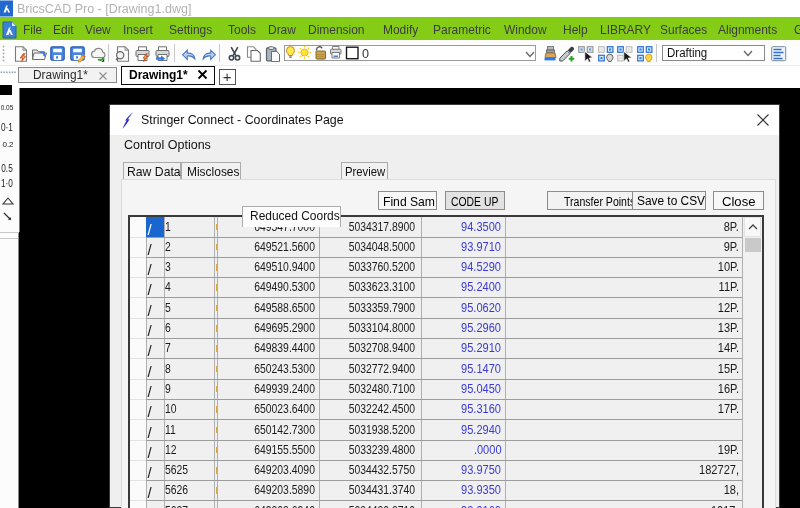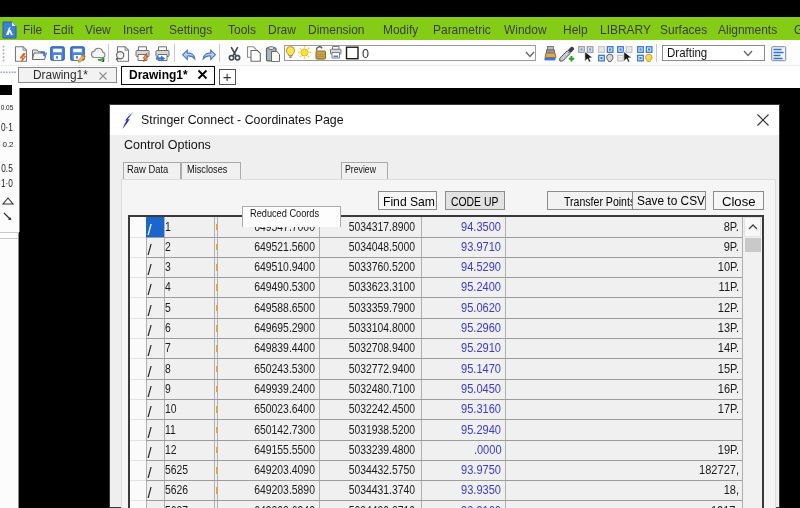--- a/index.html
+++ b/index.html
@@ -26,21 +26,21 @@
 #lstrip1 { position:absolute; left:0; top:87.5px; width:19.5px; height:144px; background:#fcfcfc; border-right:1.5px solid #777; }
 #lstrip2 { position:absolute; left:0; top:231.5px; width:19px; height:276.5px; background:#fcfcfc; border-right:1px solid #888; }
 .lw { position:absolute; left:0; width:18px; text-align:center; color:#1a1a1a; white-space:nowrap; }
 
 
 #dialog { position:absolute; left:109px; top:104px; width:671px; height:404px; background:#efefef; border:1px solid #3a3a3a; }
 #dtitle { position:absolute; left:0; top:0; width:669px; height:30px; background:#fff; }
 #dtitletxt { position:absolute; left:31px; top:6.5px; font-size:13px; color:#111; transform:scaleX(0.95); transform-origin:0 50%; white-space:nowrap; }
 #dclose { position:absolute; left:645px; top:7px; width:16px; height:16px; }
 #ctrlopt { position:absolute; left:14px; top:33px; font-size:12.5px; color:#111; }
-.dlgtab { position:absolute; font-size:10px; color:#111; background:#f1f1f1; border:1px solid #ababab; border-bottom:none; }
+.dlgtab { position:absolute; font-size:13px; color:#111; background:#f1f1f1; border:1px solid #ababab; border-bottom:none; }
 .dlgtab span { position:absolute; top:1.5px; white-space:nowrap; }
 #tabpanel { position:absolute; left:11px; top:73.5px; width:655px; height:330px; background:#f5f5f5; border:1px solid #dcdcdc; }
 .btn { position:absolute; top:86px; height:19px; border:1px solid #8c8c8c; background:#f2f2f2; white-space:nowrap; }
 .btn span { position:absolute; top:2px; white-space:nowrap; }
 
 
 #tbl { position:absolute; left:17.5px; top:109.5px; width:636px; height:296px; border:2px solid #3a3a3a; background:#f0f0f0; overflow:hidden; }
 #tblin { position:absolute; left:0; top:0; width:632px; height:291px; }
 #colA { position:absolute; left:0; top:0; width:16px; height:100%; background:#fbfbfb; }
 .vline { position:absolute; top:0; width:1px; height:100%; background:#b0b0b0; }
@@ -58,20 +58,27 @@
 .scrd { display:inline-block; transform:scaleX(0.85); transform-origin:100% 50%; }
 .sczr { display:inline-block; transform:scaleX(0.85); transform-origin:100% 50%; }
 .tick { position:absolute; left:86.3px; width:2px; height:6.5px; background:#d8a84a; }
 #sbar { position:absolute; left:614.5px; top:0; width:17px; height:100%; background:#f1f1f1; }
 #sbtn { position:absolute; left:0px; top:0; width:17px; height:20px; background:#f8f8f8; border:1px solid #e3e3e3; }
 #sthumb { position:absolute; left:0.5px; top:21px; width:16px; height:14px; background:#c9c9c9; }
 </style></head><body>
 <div id="stage">
   <div id="canvas"></div>
 
+  <div id="titlebar">
+    <svg class="abs" style="left:0;top:0" width="14" height="17" viewBox="0 0 14 17">
+        <rect x="0" y="0.5" width="13" height="16" fill="#2268cf"></rect>
+        <path d="M3.5 12.5 L6.2 5.5 L7.8 5.5 L6.8 8.2 L8 8.2 L10 12.5 L8.2 12.5 L6.9 9.6 L5.8 12.5 Z" fill="#fff"></path>
+      </svg>
+    <span id="titletxt">BricsCAD Pro - [Drawing1.dwg]</span>
+  </div>
 
   <div id="menubar">
     <svg class="abs" style="left:2px;top:4px" width="15" height="18" viewBox="0 0 15 18">
         <path d="M1 1 h9 l4 4 v12 h-13 z" fill="#3b82d6" stroke="#2a5fa8" stroke-width="1"></path>
         <path d="M10 1 l4 4 h-4 z" fill="#d9e6f5"></path>
         <path d="M4 14 L7 6.5 L8.6 6.5 L7.6 9.3 L8.8 9.3 L10.8 14 L9 14 L7.7 11 L6.5 14 Z" fill="#fff"></path>
       </svg>
     <span class="mi" style="left:22.5px">File</span>
       <span class="mi" style="left:52.5px">Edit</span>
       <span class="mi" style="left:85px">View</span>

